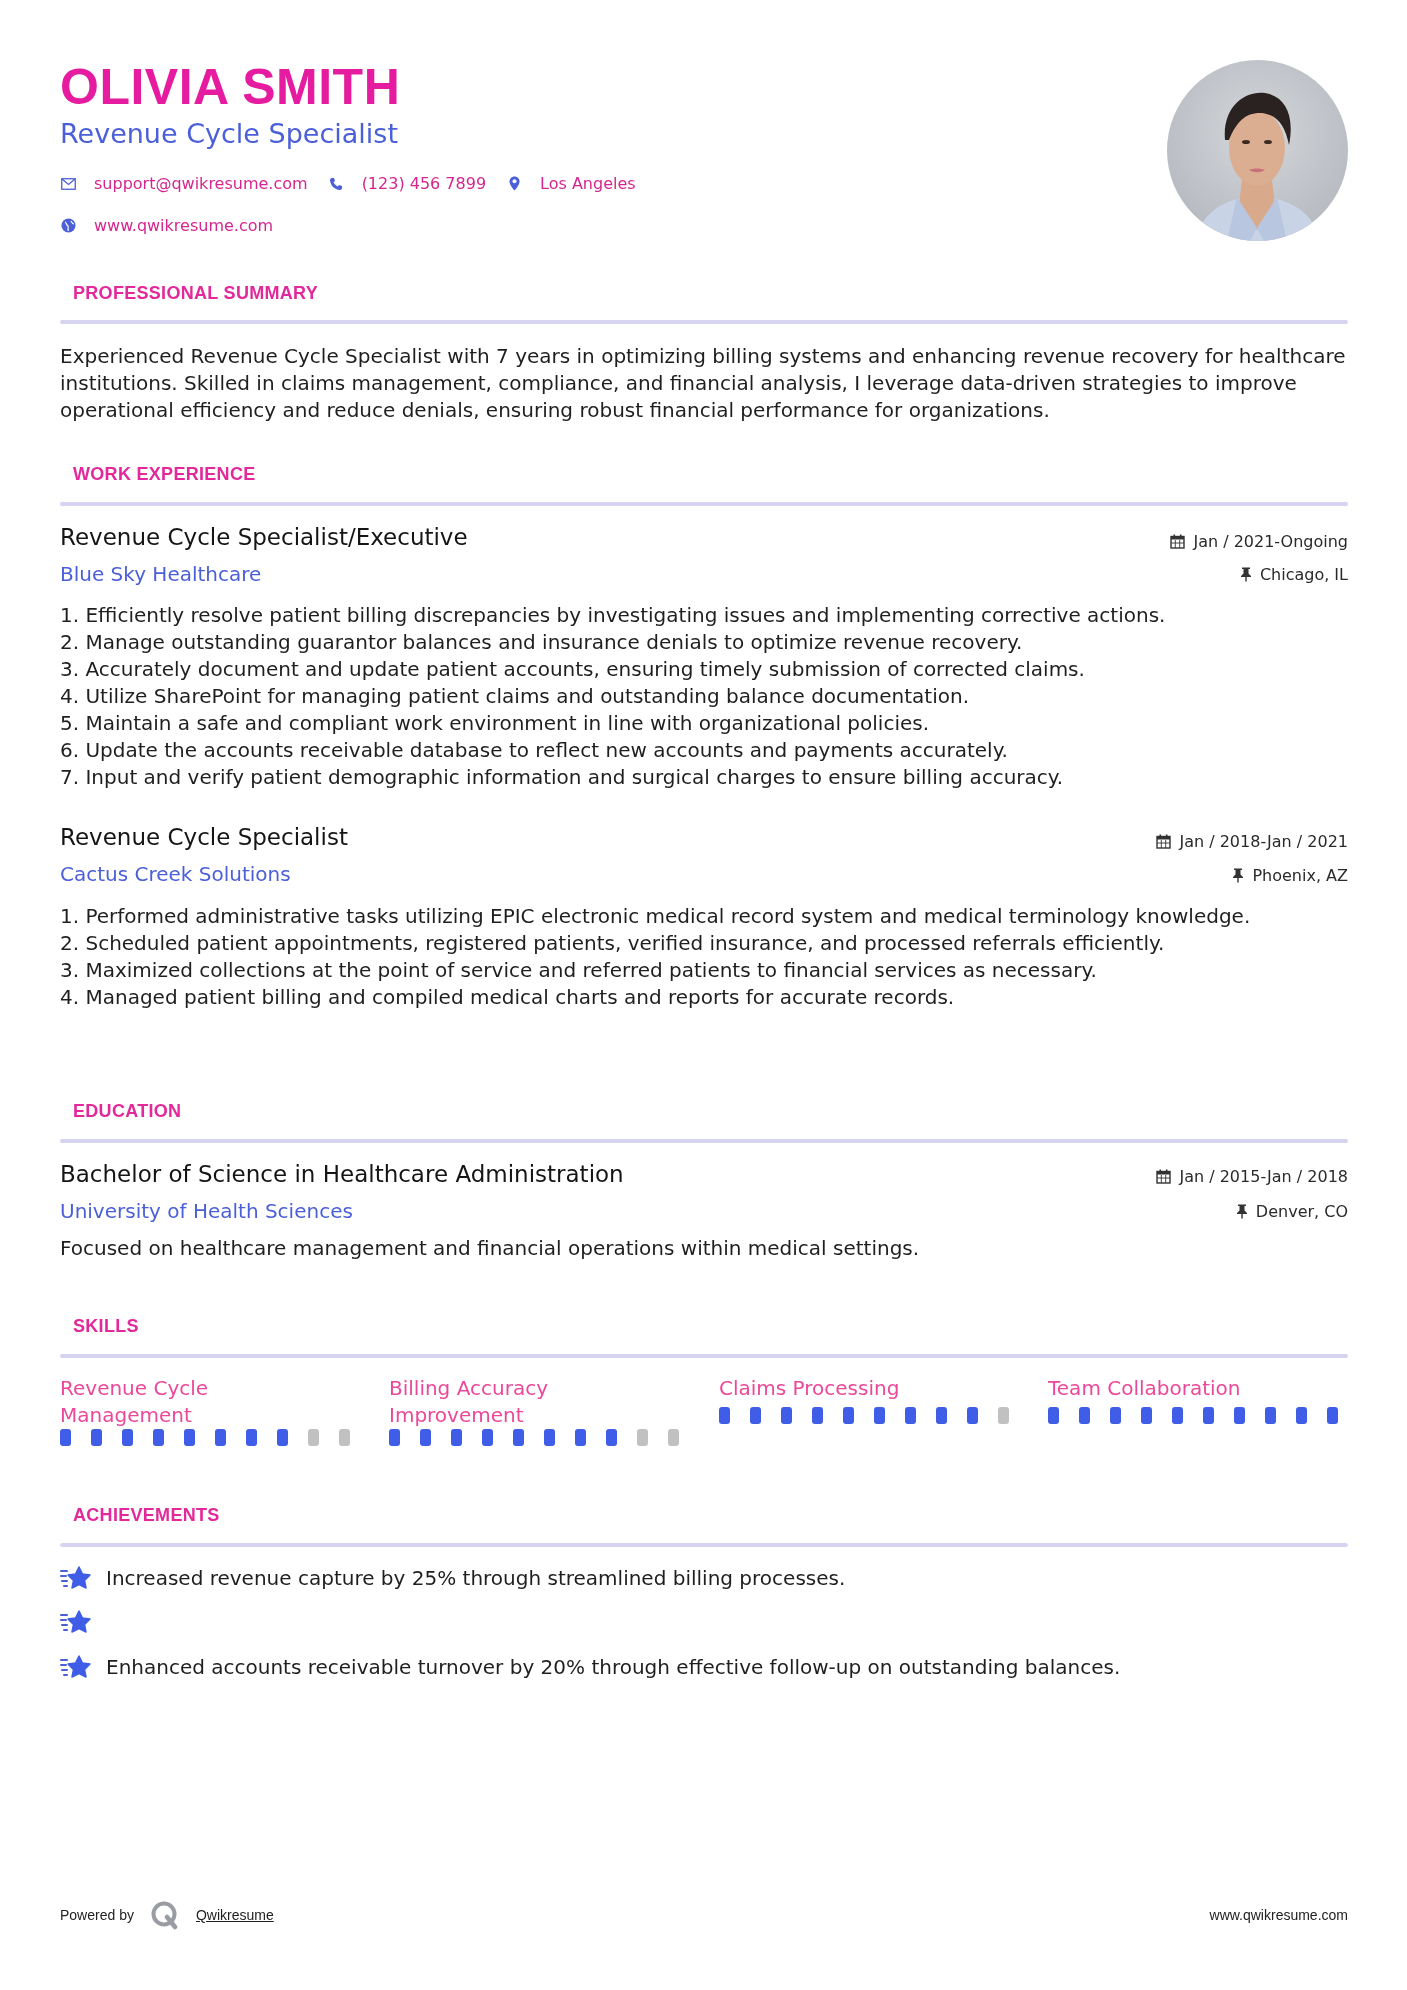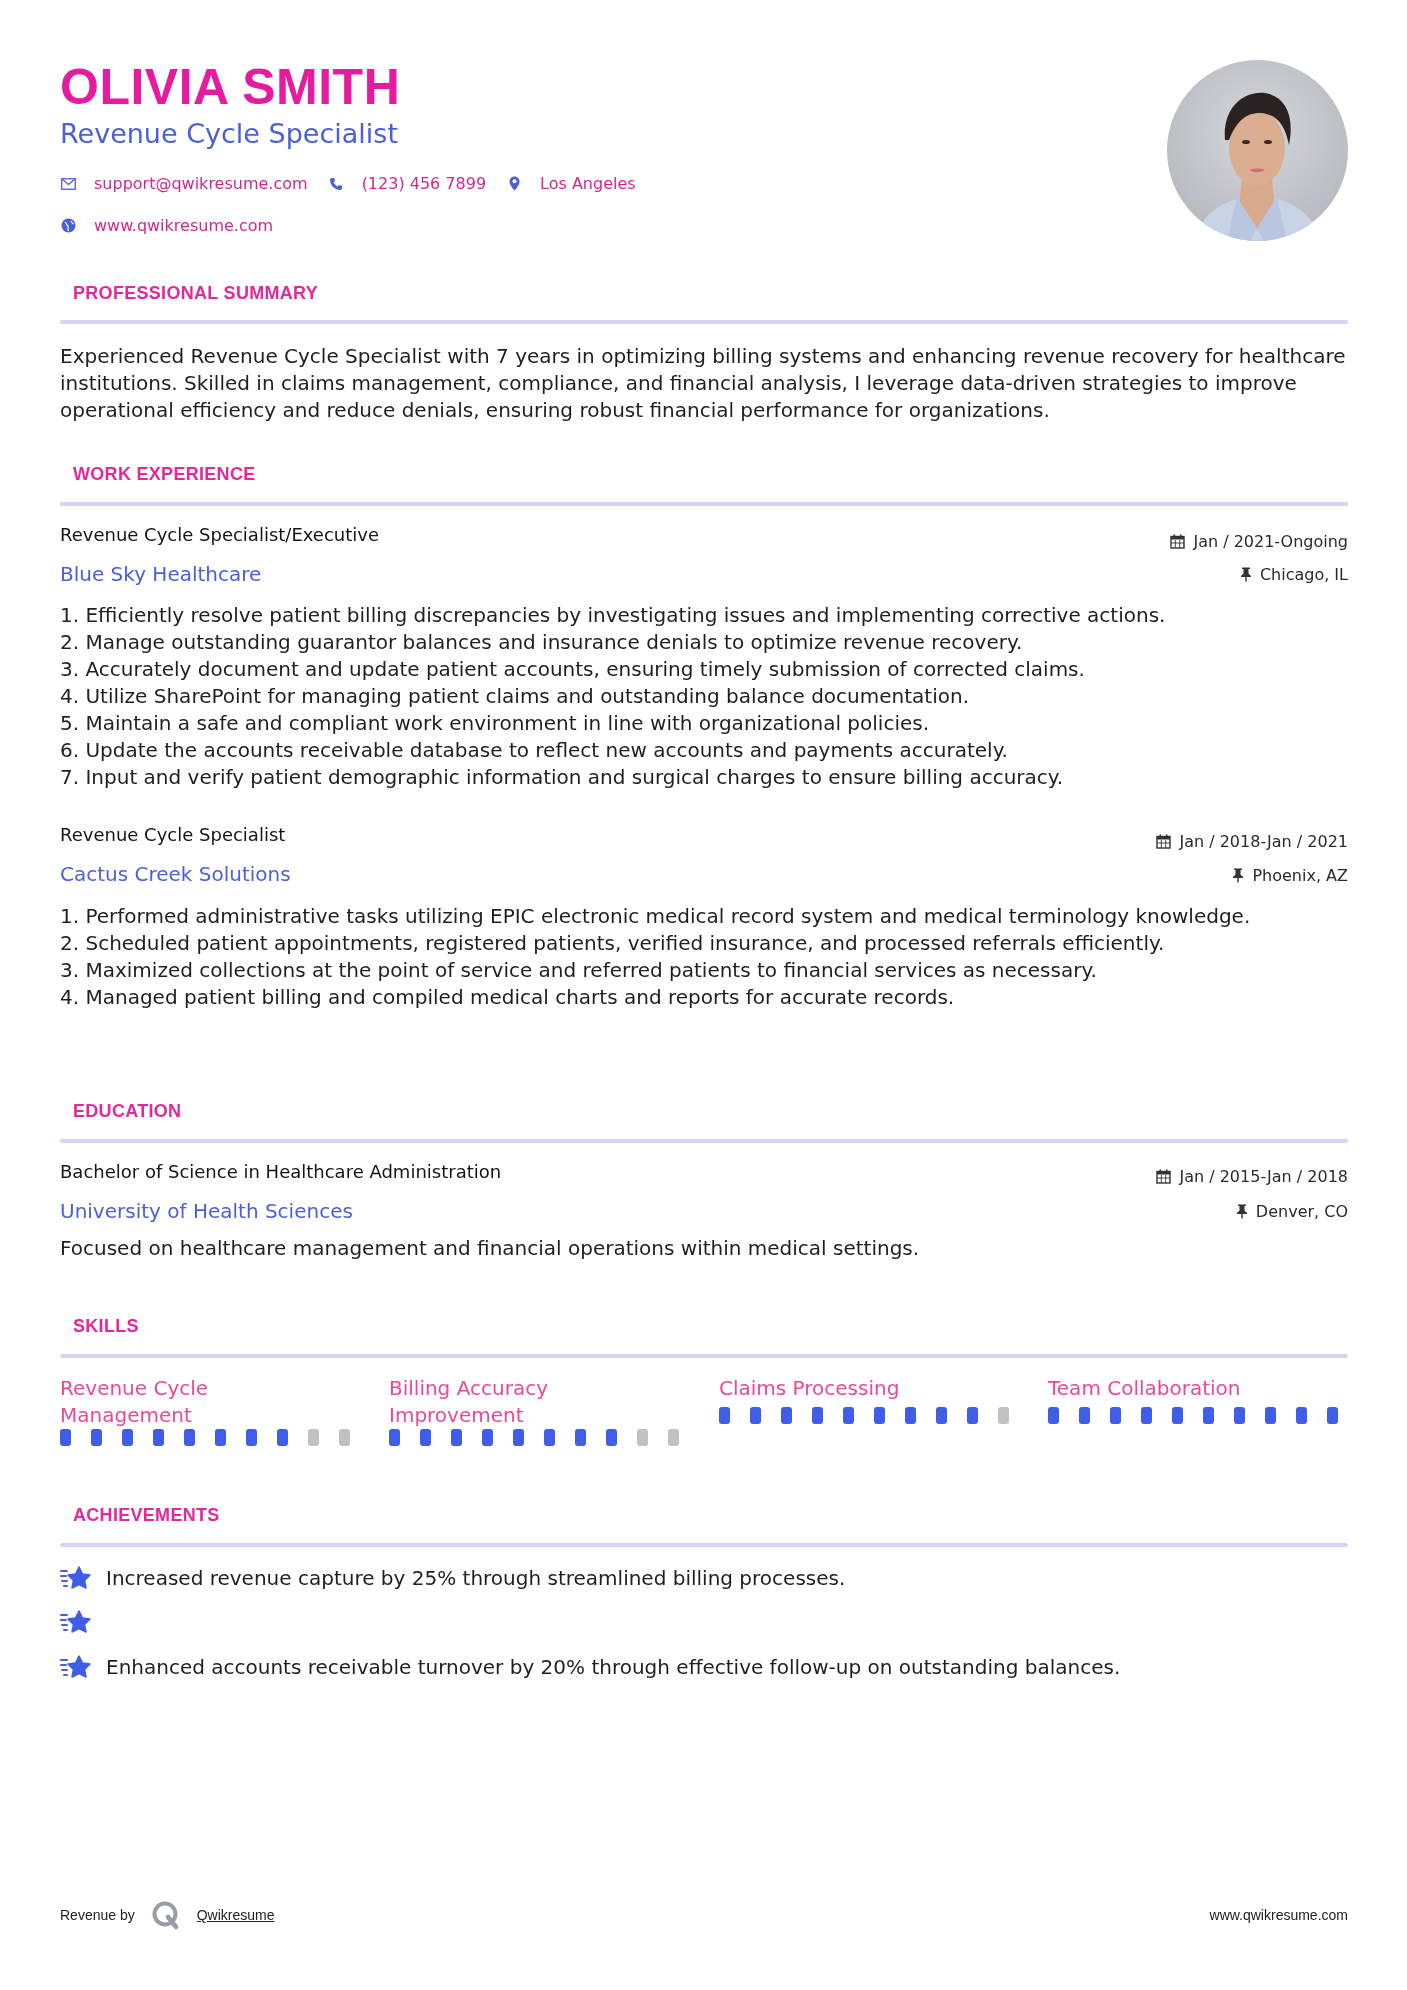--- a/index.html
+++ b/index.html
@@ -13,21 +13,21 @@
   .contact .ico { width: 16px; height: 16px; color: #4b5fd8; margin-right: 18px; display: inline-flex; align-items: center; justify-content: center; }
   .contact .txt { margin-right: 20px; }
 
   .photo { left: 1167px; top: 60px; width: 181px; height: 181px; border-radius: 50%; overflow: hidden;
            background: radial-gradient(circle at 50% 40%, #d4d7db 0%, #b9bdc3 70%, #aeb2b8 100%); }
 
   .sec-title { left: 73px; font-size: 18px; font-weight: bold; color: #e2289a; font-family: "Liberation Sans", sans-serif; letter-spacing: 0.3px; }
   .rule { left: 60px; width: 1288px; height: 4px; background: #d6d4f0; border-radius: 2px; }
 
   .para { left: 60px; width: 1290px; font-size: 20px; line-height: 27px; color: #1f1f1f; }
-  .job-title { left: 60px; font-size: 18px; color: #151515; }
+  .job-title { left: 60px; font-size: 23px; color: #151515; }
   .company { left: 60px; font-size: 20px; color: #4b5fd8; }
   .meta { right: 59px; font-size: 16px; color: #2a2a2a; display: flex; align-items: center; }
   .meta svg { margin-right: 8px; }
   .bullets { left: 60px; width: 1290px; font-size: 20px; line-height: 27px; color: #1f1f1f; list-style: none; }
 
   .skill { width: 300px; }
   .skill-name { font-size: 20px; line-height: 27px; color: #ec4899; height: 54px; }
   .dots { display: flex; gap: 20px; }
   .dot { width: 11px; height: 17px; border-radius: 3px; background: #3f5de6; }
   .dot.off { background: #c1c1c1; }
@@ -267,20 +267,20 @@
 </div>
 <div class="abs ach" style="top:1654px;">
   <svg width="32" height="26" viewBox="0 0 32 26">
       <path d="M1 6 H7 M1 11 H6 M2 16 H7 M4 21 H7" stroke="#4b5fd8" stroke-width="2" stroke-linecap="round"></path>
       <path d="M19 2 L22.5 9 L30 10 L24.5 15.5 L26 23 L19 19.5 L12 23 L13.5 15.5 L8 10 L15.5 9 Z" fill="#3f5de6" stroke="#3f5de6" stroke-width="1.5" stroke-linejoin="round"></path>
     </svg>
   <span>Enhanced accounts receivable turnover by 20% through effective follow-up on outstanding balances.</span>
 </div>
 
 <div class="abs footer-left">
-  <span>Revenue by</span>
+  <span>Powered by</span>
   <svg class="qlogo" width="30" height="30" viewBox="0 0 30 30">
       <circle cx="14" cy="14" r="10.5" fill="none" stroke="#9a9ca3" stroke-width="4"></circle>
       <path d="M17 17 L25 27" stroke="#9a9ca3" stroke-width="4.5" stroke-linecap="round"></path>
     </svg>
   <a>Qwikresume</a>
 </div>
 <div class="abs footer-right">www.qwikresume.com</div>
 
 </body></html>

